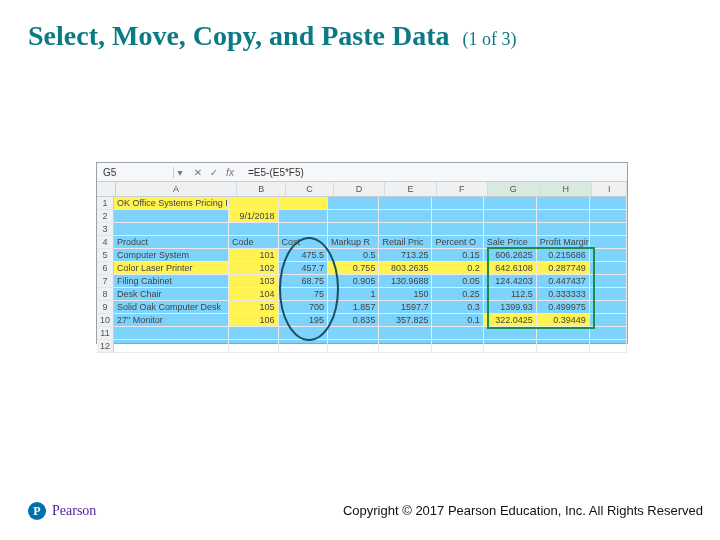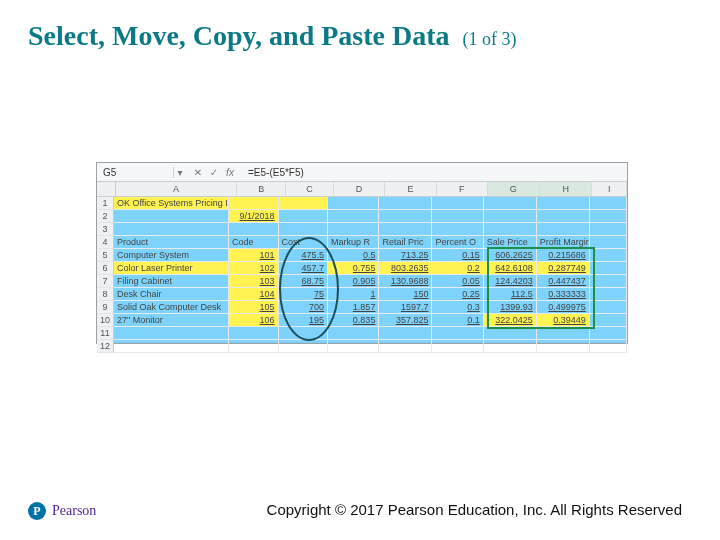--- a/index.html
+++ b/index.html
@@ -17,36 +17,36 @@
   
   .colhead{display:flex;height:14px;background:#eef0f2;border-bottom:1px solid #c9cdd2;}
   .rowhdrcell{width:18px;border-right:1px solid #c9cdd2;}
   .ch{border-right:1px solid #d8dbdf;text-align:center;font-size:9px;color:#555;line-height:14px;}
   .ch.selcol{background:#d8eadf;} 
   
   .grid{}
   .row{display:flex;height:13px;}
   .rhdr{width:18px;border-right:1px solid #c9cdd2;border-bottom:1px solid #e3e5e8;text-align:center;font-size:9px;color:#555;line-height:13px;background:#eef0f2;}
   .cell{border-right:1px solid #e8eaec;border-bottom:1px solid #e8eaec;font-size:9px;line-height:13px;padding:0 3px;overflow:hidden;white-space:nowrap;}
-  .cell.r{text-align:right;text-decoration:underline;}
+  .cell.r{text-align:right;}
   
   .cA{width:122px;} .cB{width:48px;} .cC{width:48px;} .cD{width:50px;}
   .cE{width:52px;} .cF{width:50px;} .cG{width:52px;} .cH{width:52px;} .cI{width:34px;}
   
   .hlY{background:#fff352;}
   
   .selrect{position:absolute;border:2px solid #1a8f4a;pointer-events:none;}
   
   .oval{position:absolute;border:2px solid #1c4f5a;border-radius:50%;pointer-events:none;}
   
   .foot{position:absolute;left:0;bottom:22px;width:720px;}
   .plogo{position:absolute;left:28px;bottom:-2px;display:flex;align-items:center;gap:6px;}
   .plogo .pmark{width:18px;height:18px;border-radius:50%;background:#0070a8;color:#fff;font-weight:bold;font-size:12px;display:flex;align-items:center;justify-content:center;font-family:Georgia,serif;}
   .plogo .pname{font-family:"Times New Roman",serif;font-size:14px;color:#4c1d95;}
-  .copy{position:absolute;right:38px;bottom:0;font-size:15px;color:#111;}
+  .copy{position:absolute;right:17px;bottom:0;font-size:13px;color:#111;}
 </style>
 </head>
 <body>
 
 <div class="slide">
   <div class="title">
     <span>Select, Move, Copy, and Paste Data</span>
     <span class="part">(1 of 3)</span>
   </div>
 

